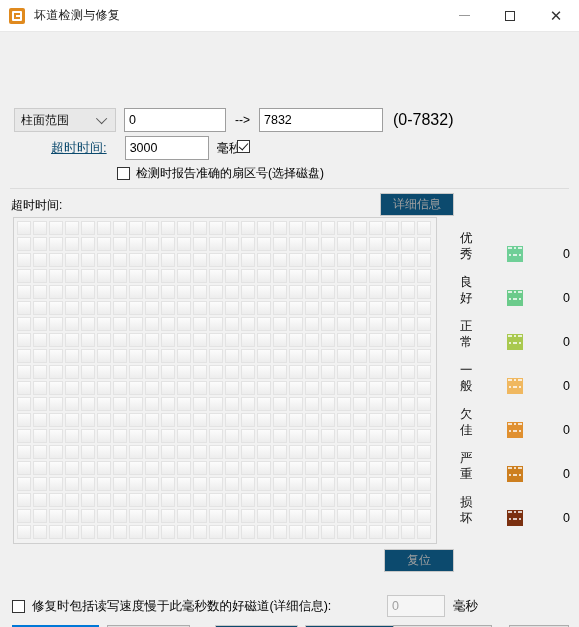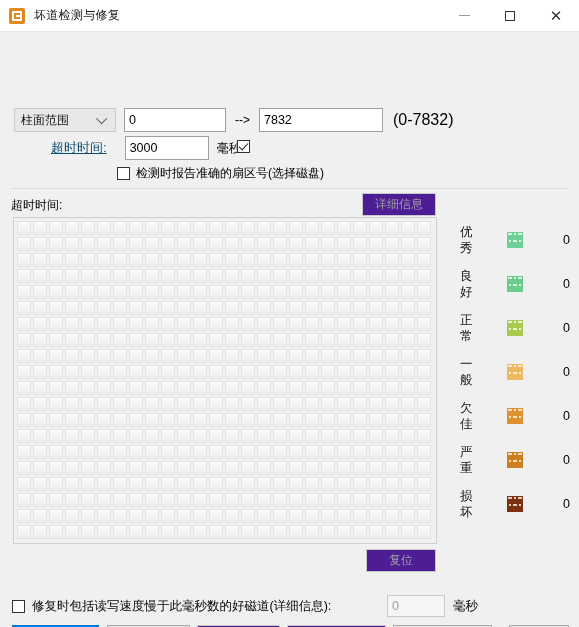--- a/index.html
+++ b/index.html
@@ -119,22 +119,23 @@
     position: relative;
   }
   .btn.focus-dotted::after {
     content: "";
     position: absolute;
     left: 2px; top: 2px; right: 2px; bottom: 2px;
     border: 1px dotted #5a5a5a;
   }
   .btn.disabled {
     color: #a0a0a0;
-    background: #4c1d95;
+    background: #0c4a6e;
     border-color: #c8c8c8;
+    margin-left: 18px;
   }
   .btn.default {
     border: 2px solid #0078d7;
     background: #e1e1e1;
   }
   .disk-btn {
     width: 95px;
     flex: none;
   }
   .disk-name {
@@ -274,21 +275,21 @@
   }
   
   .legend {
     position: absolute;
     left: 460px; top: 186px;
     width: 110px;
   }
   .legend-row {
     height: 44px;
     display: flex;
-    align-items: center;
+    align-items: flex-end;
     gap: 24px;
   }
   .legend-name { width: 36px; font-size: 12.5px; color: #111; line-height: 16px; }
   .legend-swatch {
     width: 16px; height: 16px;
     margin-left: 2px;
     flex: none;
     position: relative;
     overflow: hidden;
   }

